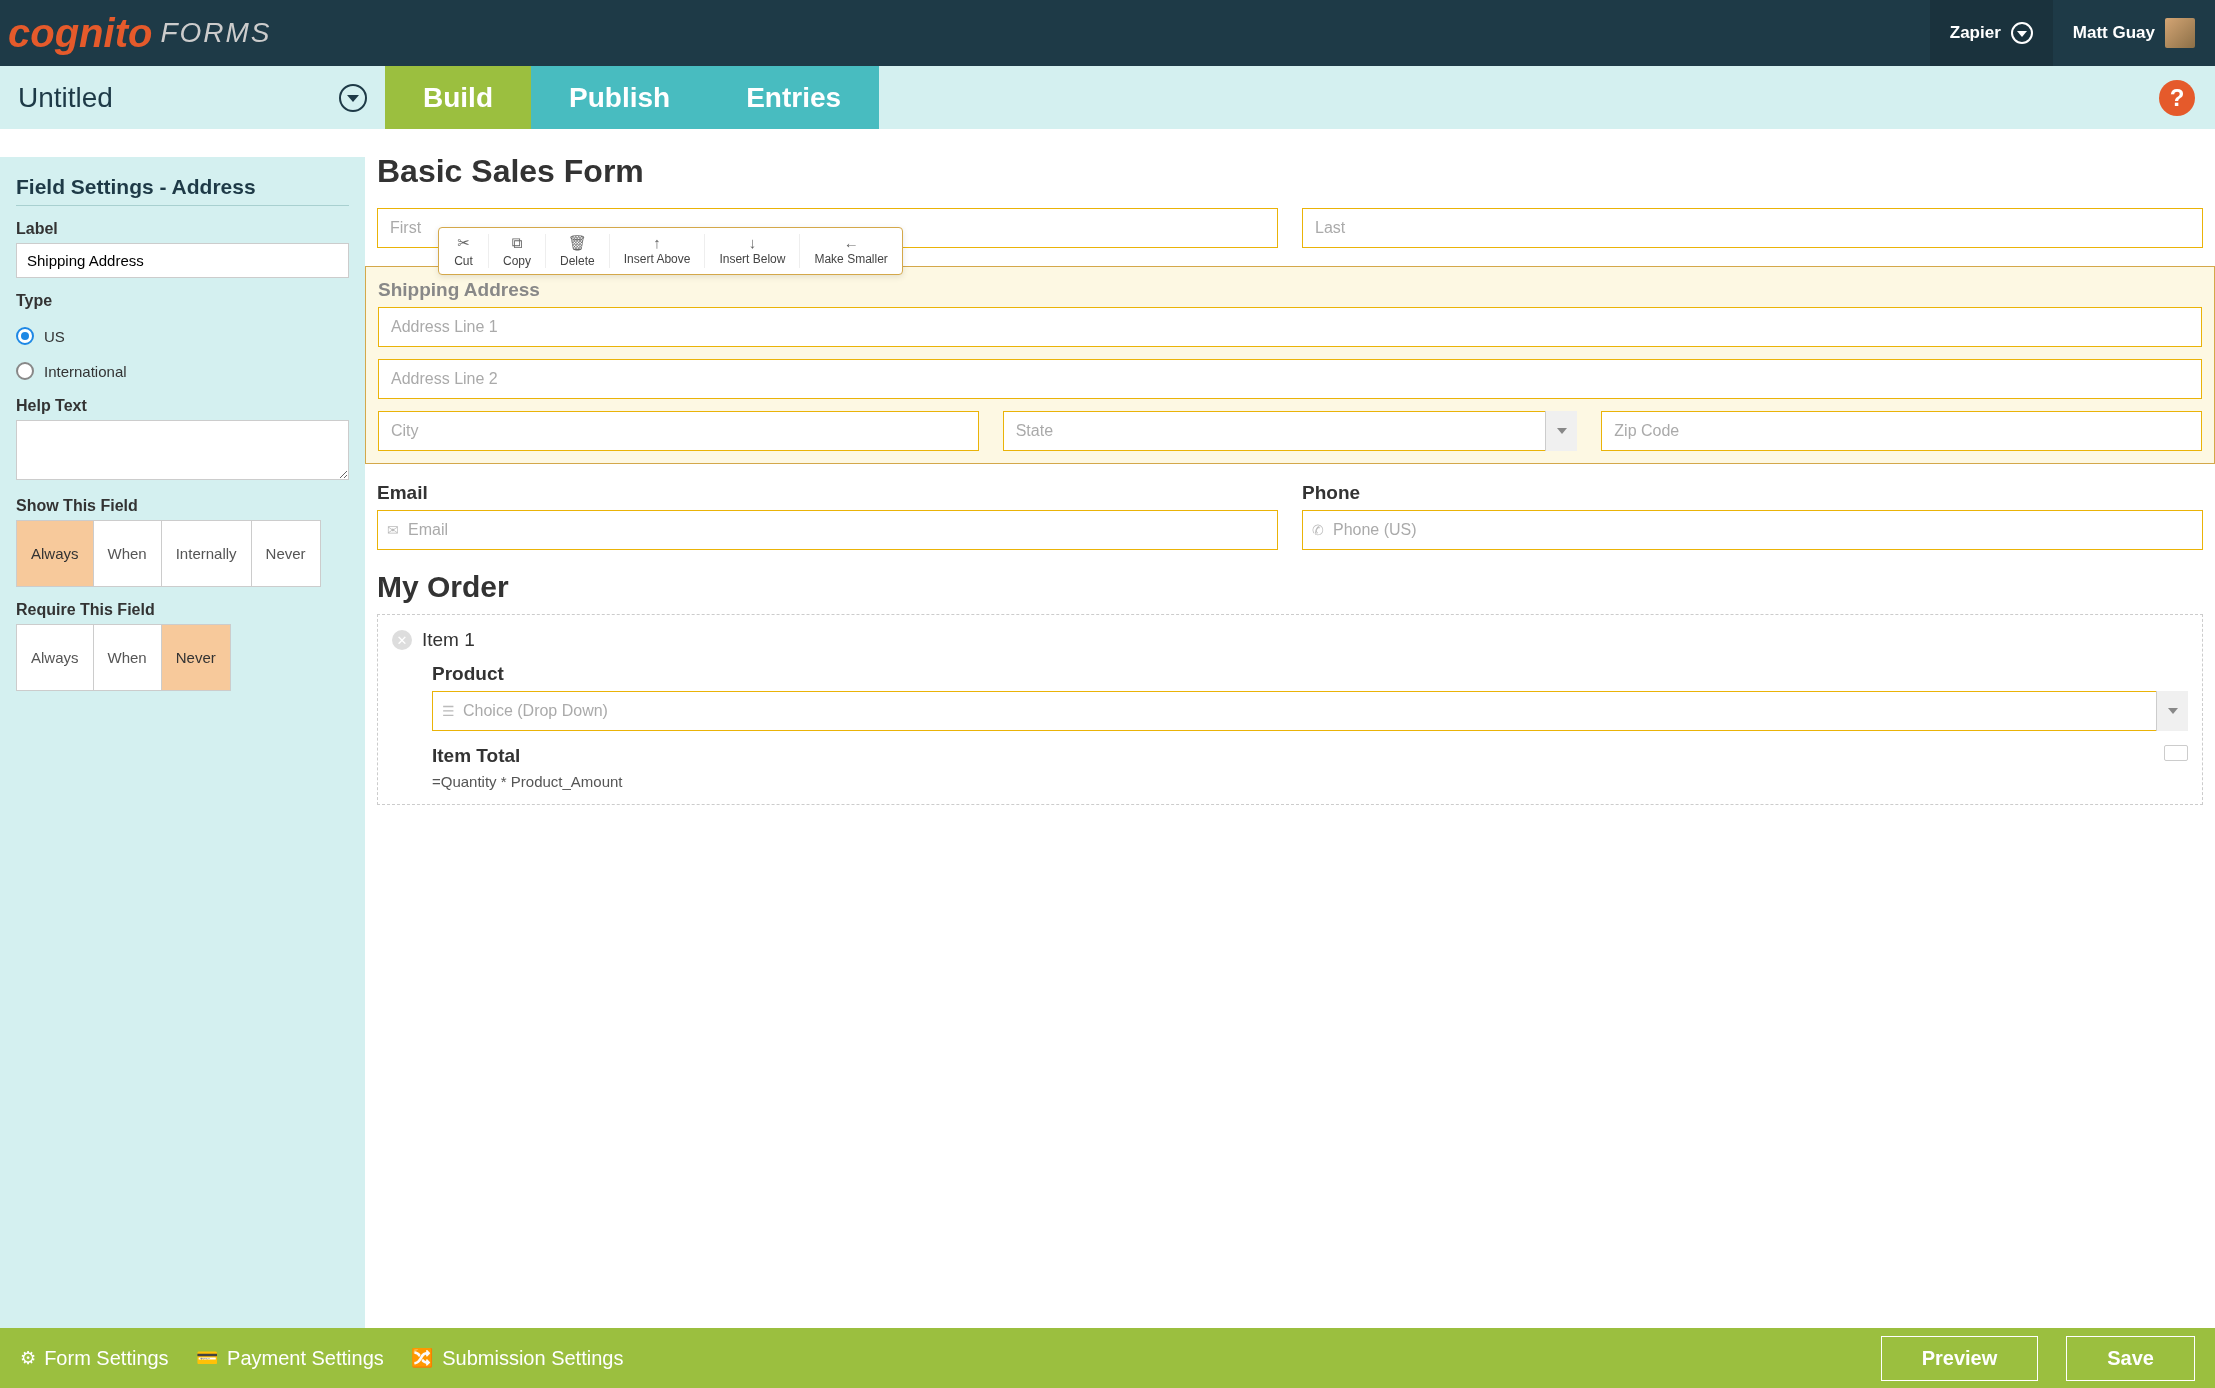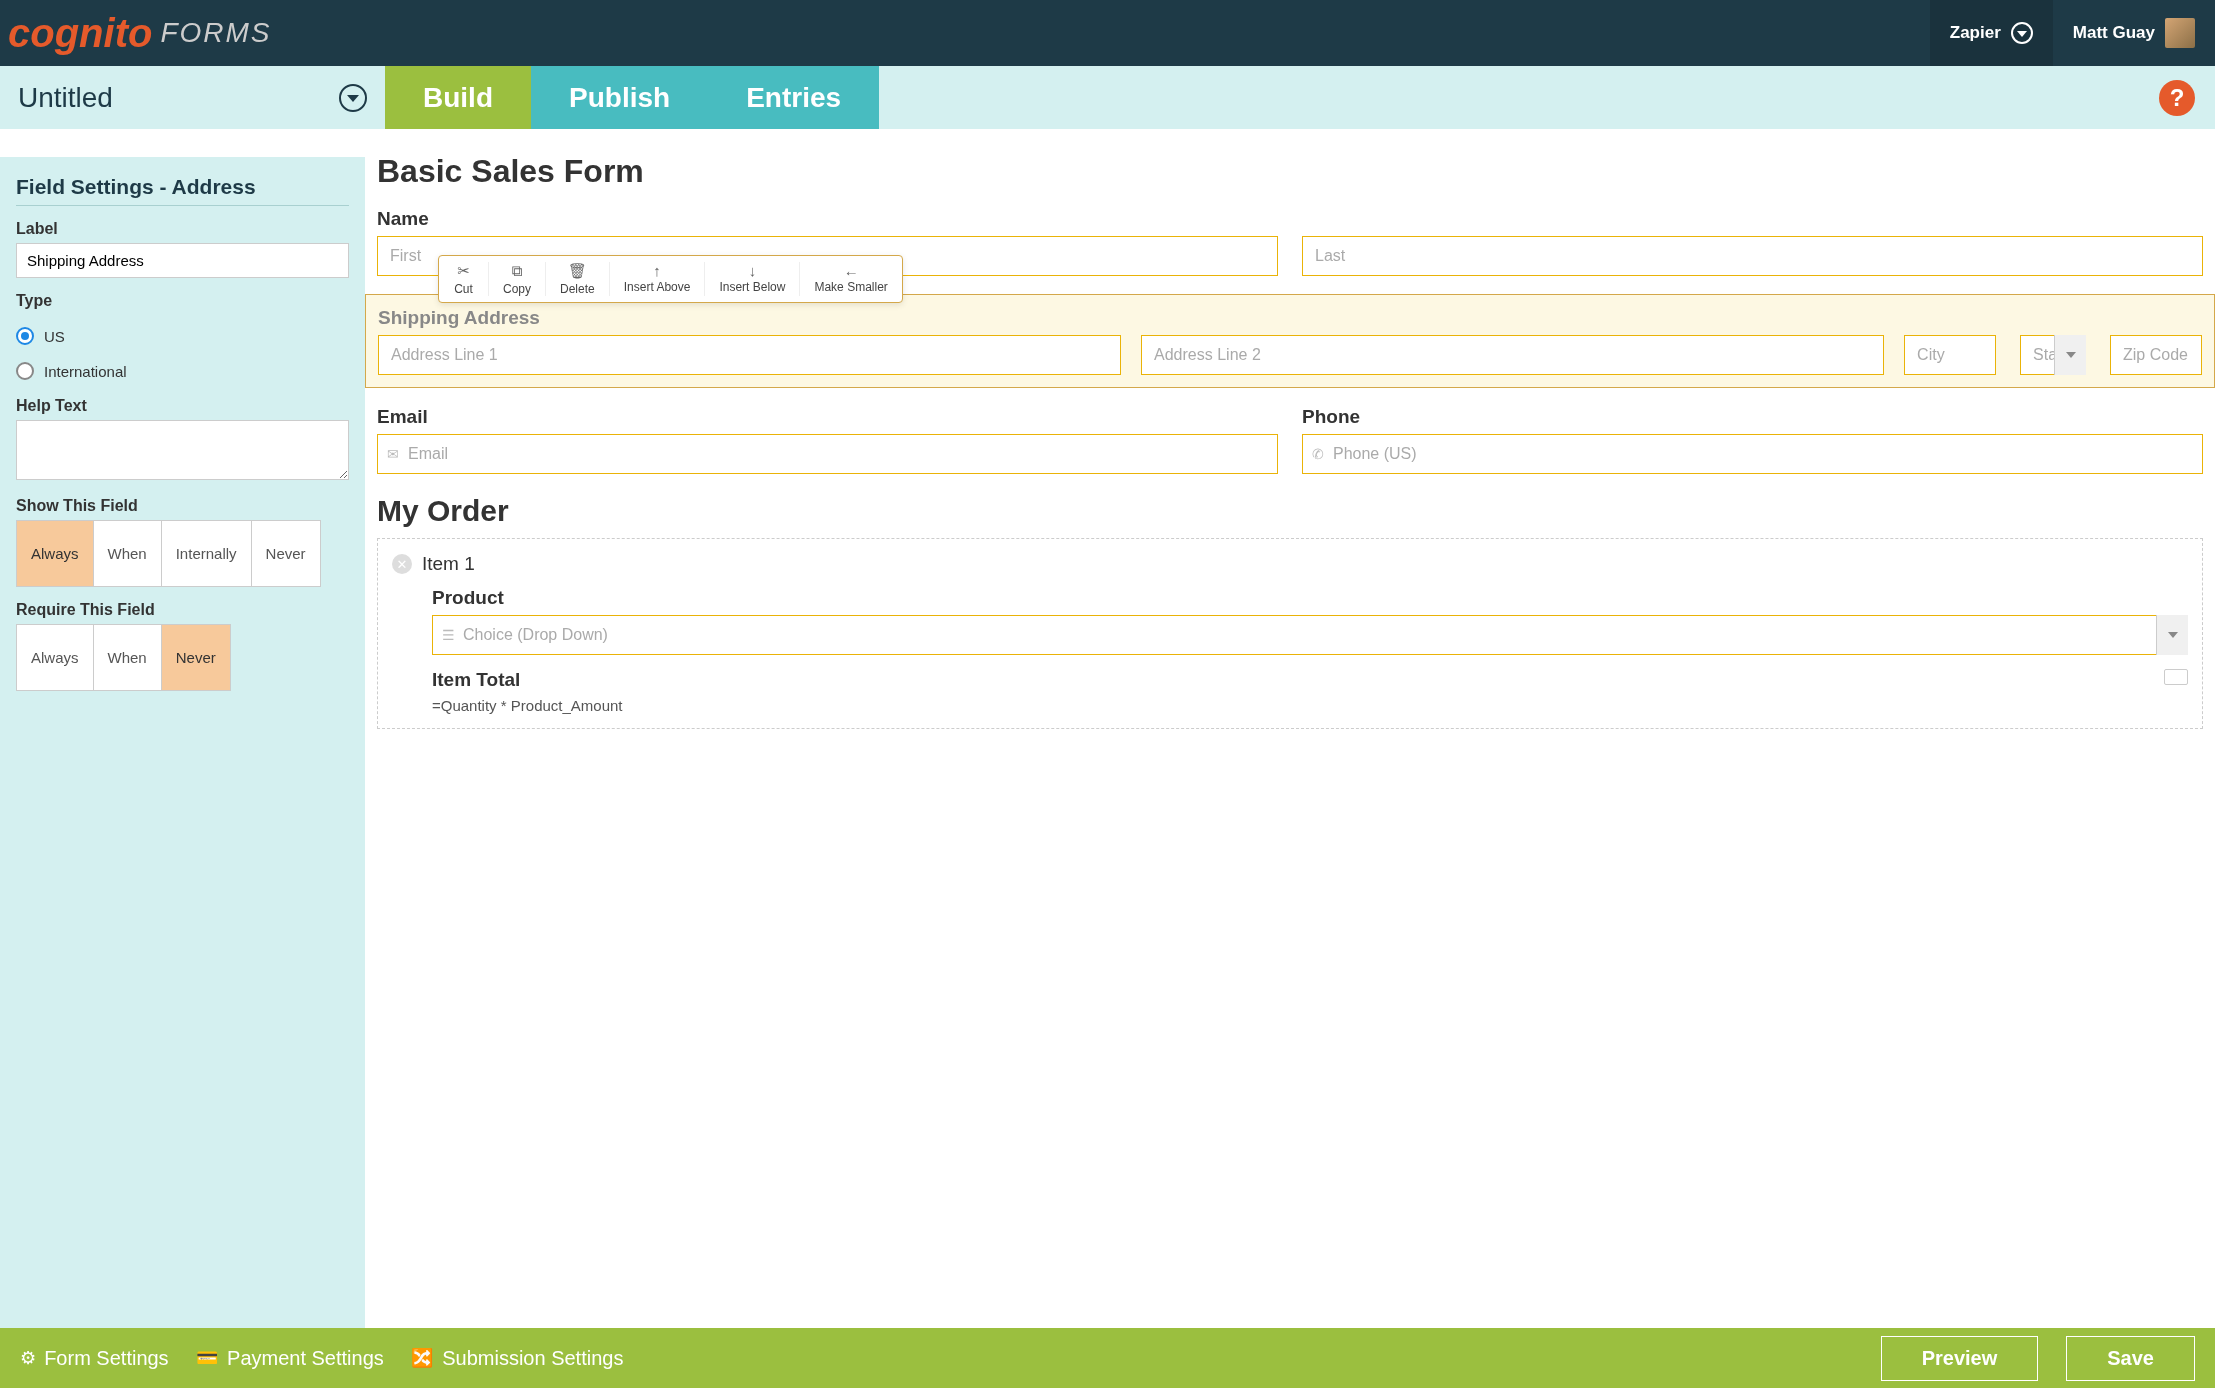--- a/index.html
+++ b/index.html
@@ -48,21 +48,21 @@
 .field-row { display: flex; gap: 24px; }
 .field-col { flex: 1; }
 .form-input { width: 100%; padding: 10px 12px; border: 1px solid #eab308; font-size: 16px; color: #999; background: #fff; }
 .form-input::placeholder { color: #aaa; }
 .selected-field { border: 1px solid #d4a84a; background: #fdf8e3; padding: 12px; margin: 0 -12px 18px -12px; position: relative; }
 .selected-field .field-label { color: #888; }
 .context-toolbar { position: absolute; top: -40px; left: 72px; background: #fff; border: 1px solid #d4a84a; border-radius: 4px; display: flex; padding: 6px 0; box-shadow: 0 2px 6px rgba(0,0,0,0.1); z-index: 10; }
 .ctx-item { padding: 0 14px; border-right: 1px solid #eee; text-align: center; cursor: pointer; font-size: 12px; color: #444; display: flex; flex-direction: column; align-items: center; gap: 2px; min-width: 50px; }
 .ctx-item:last-child { border-right: none; }
 .ctx-icon { font-size: 15px; color: #666; }
-.addr-grid { display: flex; flex-direction: row; gap: 20px; }
+.addr-grid { display: flex; flex-direction: column; gap: 12px; }
 .addr-row3 { display: flex; gap: 24px; }
 .addr-row3 > * { flex: 1; }
 .select-wrap { position: relative; }
 .select-arrow { position: absolute; right: 0; top: 0; height: 100%; width: 32px; background: #f0f0f0; border-left: 1px solid #ccc; display: flex; align-items: center; justify-content: center; }
 .select-arrow::after { content: ""; border-left: 5px solid transparent; border-right: 5px solid transparent; border-top: 6px solid #888; }
 .icon-inline { position: absolute; left: 10px; top: 50%; transform: translateY(-50%); color: #bbb; font-size: 14px; }
 .input-icon-wrap { position: relative; }
 .input-icon-wrap .form-input { padding-left: 30px; }
 .section-title { font-family: "Arial Narrow", Arial; font-size: 30px; font-weight: 600; color: #333; margin: 20px 0 10px 0; }
 .repeat-section { border: 1px dashed #ccc; padding: 14px; }
@@ -146,21 +146,20 @@
       <div class="btn-seg">Always</div>
       <div class="btn-seg">When</div>
       <div class="btn-seg active">Never</div>
     </div>
   </div>
 
   <div class="canvas">
     <div class="canvas-title">Basic Sales Form</div>
 
     <div class="field-block">
-      <div class="field-label">Name</div>
       <div class="field-row">
         <div class="field-col"><input class="form-input" placeholder="First" style=""></div>
         <div class="field-col"><input class="form-input" placeholder="Last" style=""></div>
       </div>
     </div>
 
     <div class="selected-field">
       <div class="context-toolbar">
         <div class="ctx-item">
             <span class="ctx-icon">✂</span>

